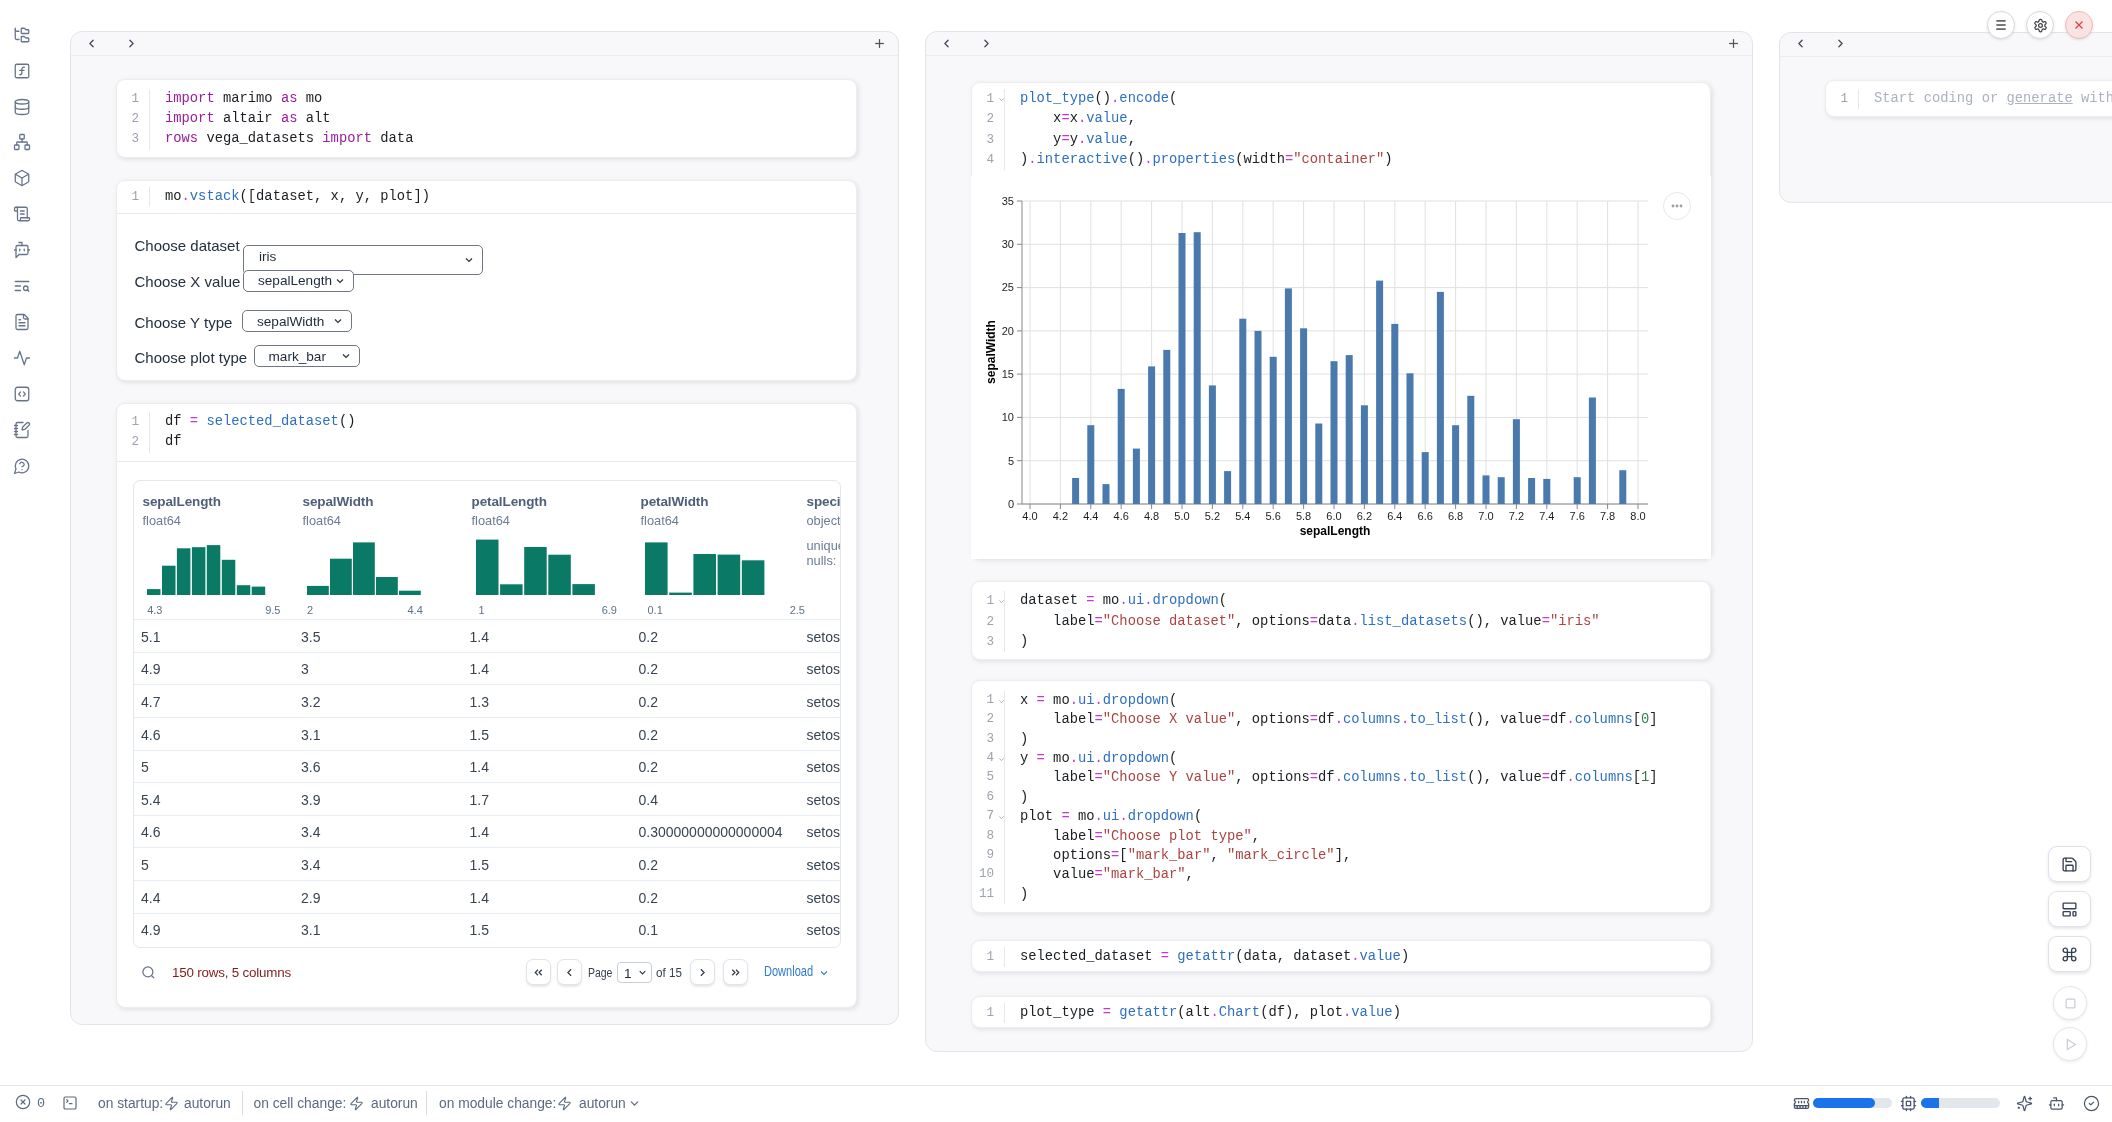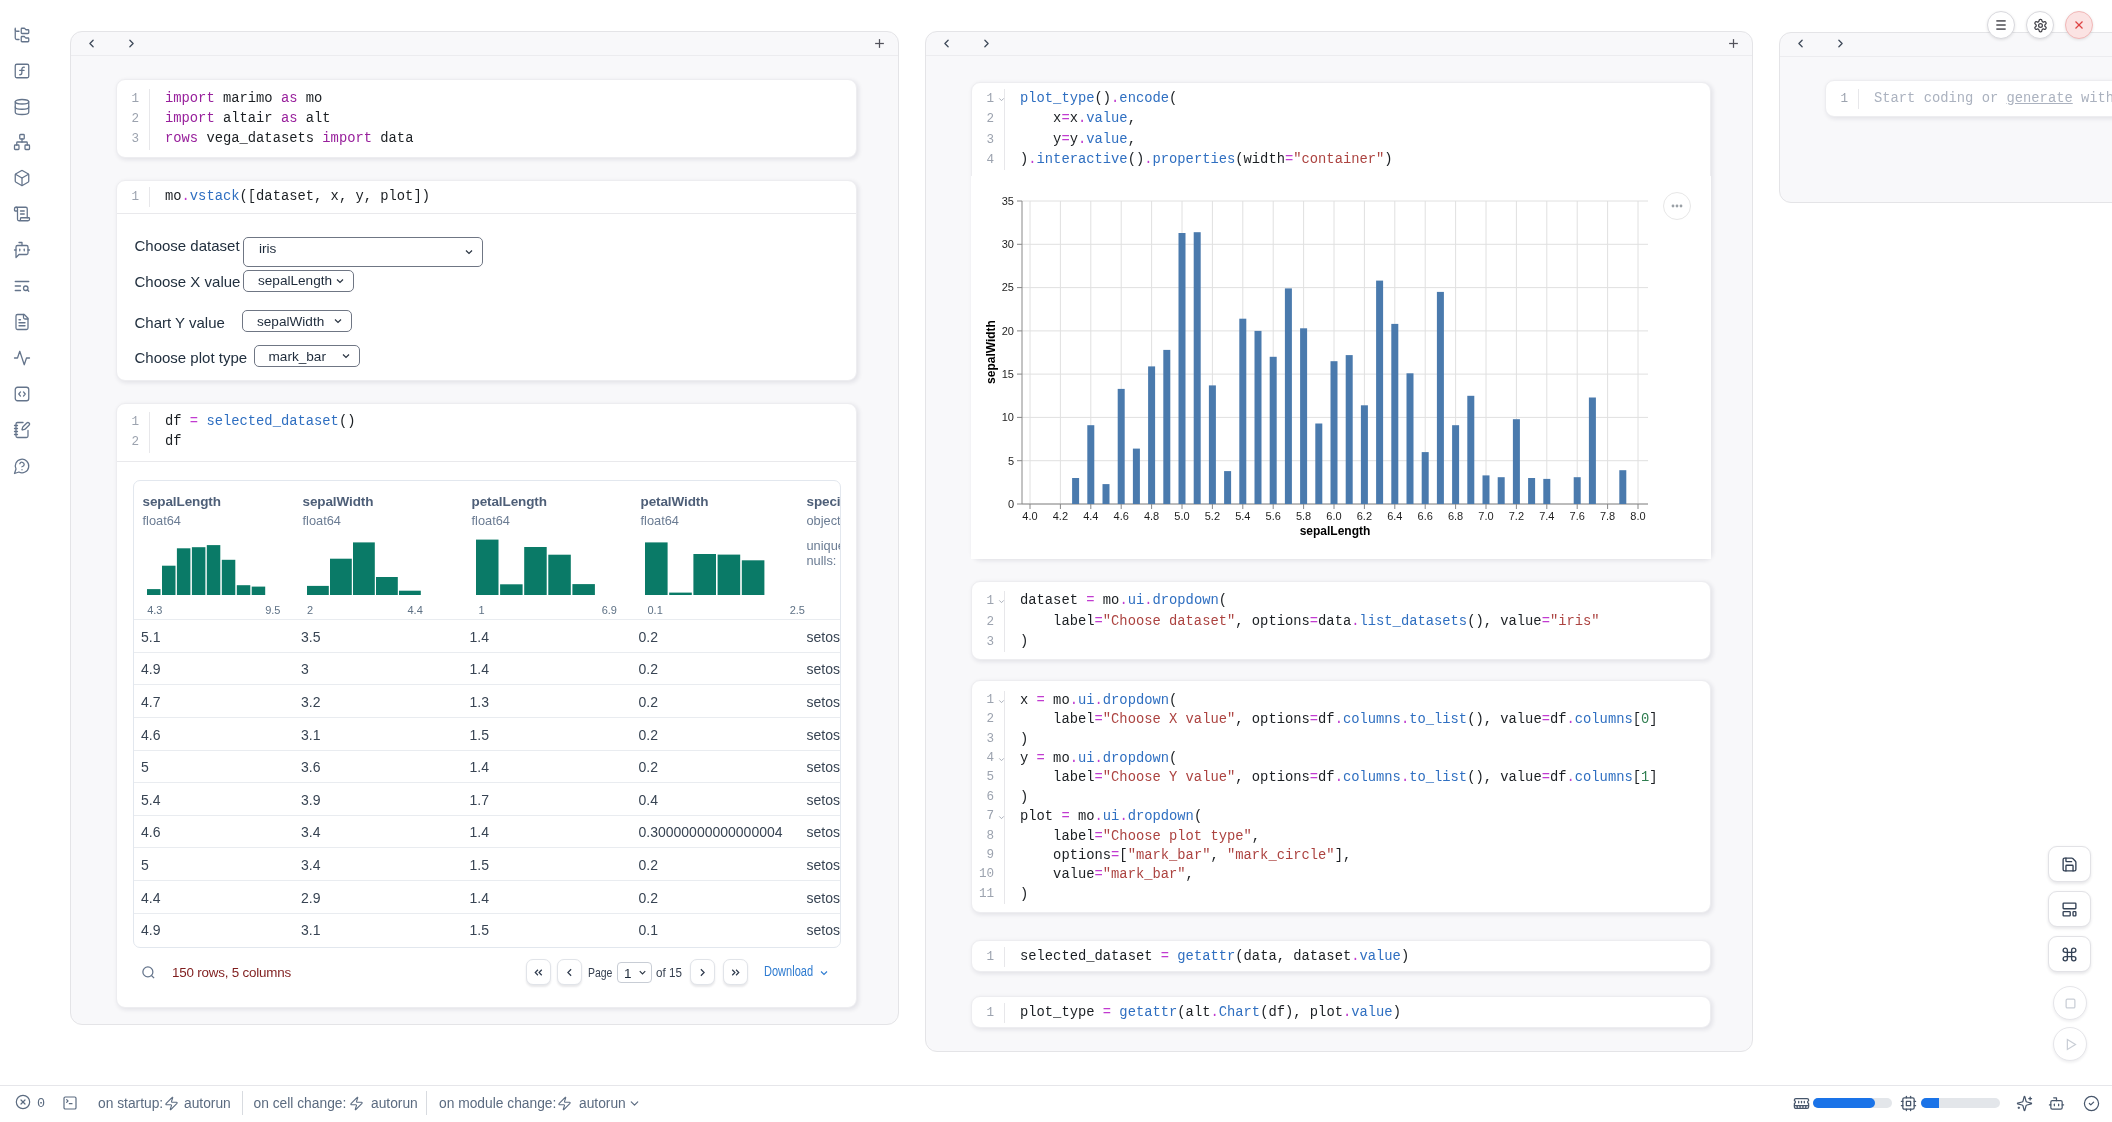--- a/index.html
+++ b/index.html
@@ -147,34 +147,34 @@
     <div class="cl"><span class="ln">1</span><span class="cc"><span class="k">import</span> marimo <span class="k">as</span> mo</span></div>
     <div class="cl"><span class="ln">2</span><span class="cc"><span class="k">import</span> altair <span class="k">as</span> alt</span></div>
     <div class="cl"><span class="ln">3</span><span class="cc"><span class="k">rows</span> vega_datasets <span class="k">import</span> data</span></div>
   </div>
 <div class="cell" style="left:116px;top:180px;width:741px;height:201px">
     <div class="codearea" style="padding:6px 0">
       <div class="cl"><span class="ln">1</span><span class="cc">mo<span class="o">.</span><span class="b">vstack</span>([dataset, x, y, plot])</span></div>
     </div>
     <div class="sep"></div>
     <span class="uilab abs" style="left:17.5px;top:56px">Choose dataset</span>
-    <div class="selbox" style="left:126px;top:56px;width:240px;height:30px">
+    <div class="selbox" style="left:126px;top:64px;width:240px;height:30px">
       <span style="position:absolute;left:15px;top:2.5px">iris</span>
       <svg style="right:7px" viewBox="0 0 24 24">
         <path d="m6 9 6 6 6-6"></path>
       </svg>
     </div>
     <span class="uilab abs" style="left:17.5px;top:92px">Choose X value</span>
     <div class="selbox" style="left:126px;top:88.5px;width:111px;height:22px">
       <span style="position:absolute;left:14px;top:2.5px">sepalLength</span>
       <svg style="right:7px" viewBox="0 0 24 24">
         <path d="m6 9 6 6 6-6"></path>
       </svg>
     </div>
-    <span class="uilab abs" style="left:17.5px;top:132.5px">Chart Y value</span>
+    <span class="uilab abs" style="left:17.5px;top:132.5px">Choose Y type</span>
     <div class="selbox" style="left:125px;top:129px;width:110px;height:22px">
       <span style="position:absolute;left:14px;top:2.5px">sepalWidth</span>
       <svg style="right:7px" viewBox="0 0 24 24">
         <path d="m6 9 6 6 6-6"></path>
       </svg>
     </div>
     <span class="uilab abs" style="left:17.5px;top:167.5px">Choose plot type</span>
     <div class="selbox" style="left:137px;top:164px;width:106px;height:22px">
       <span style="position:absolute;left:13.5px;top:2.5px">mark_bar</span>
       <svg style="right:7px" viewBox="0 0 24 24">

